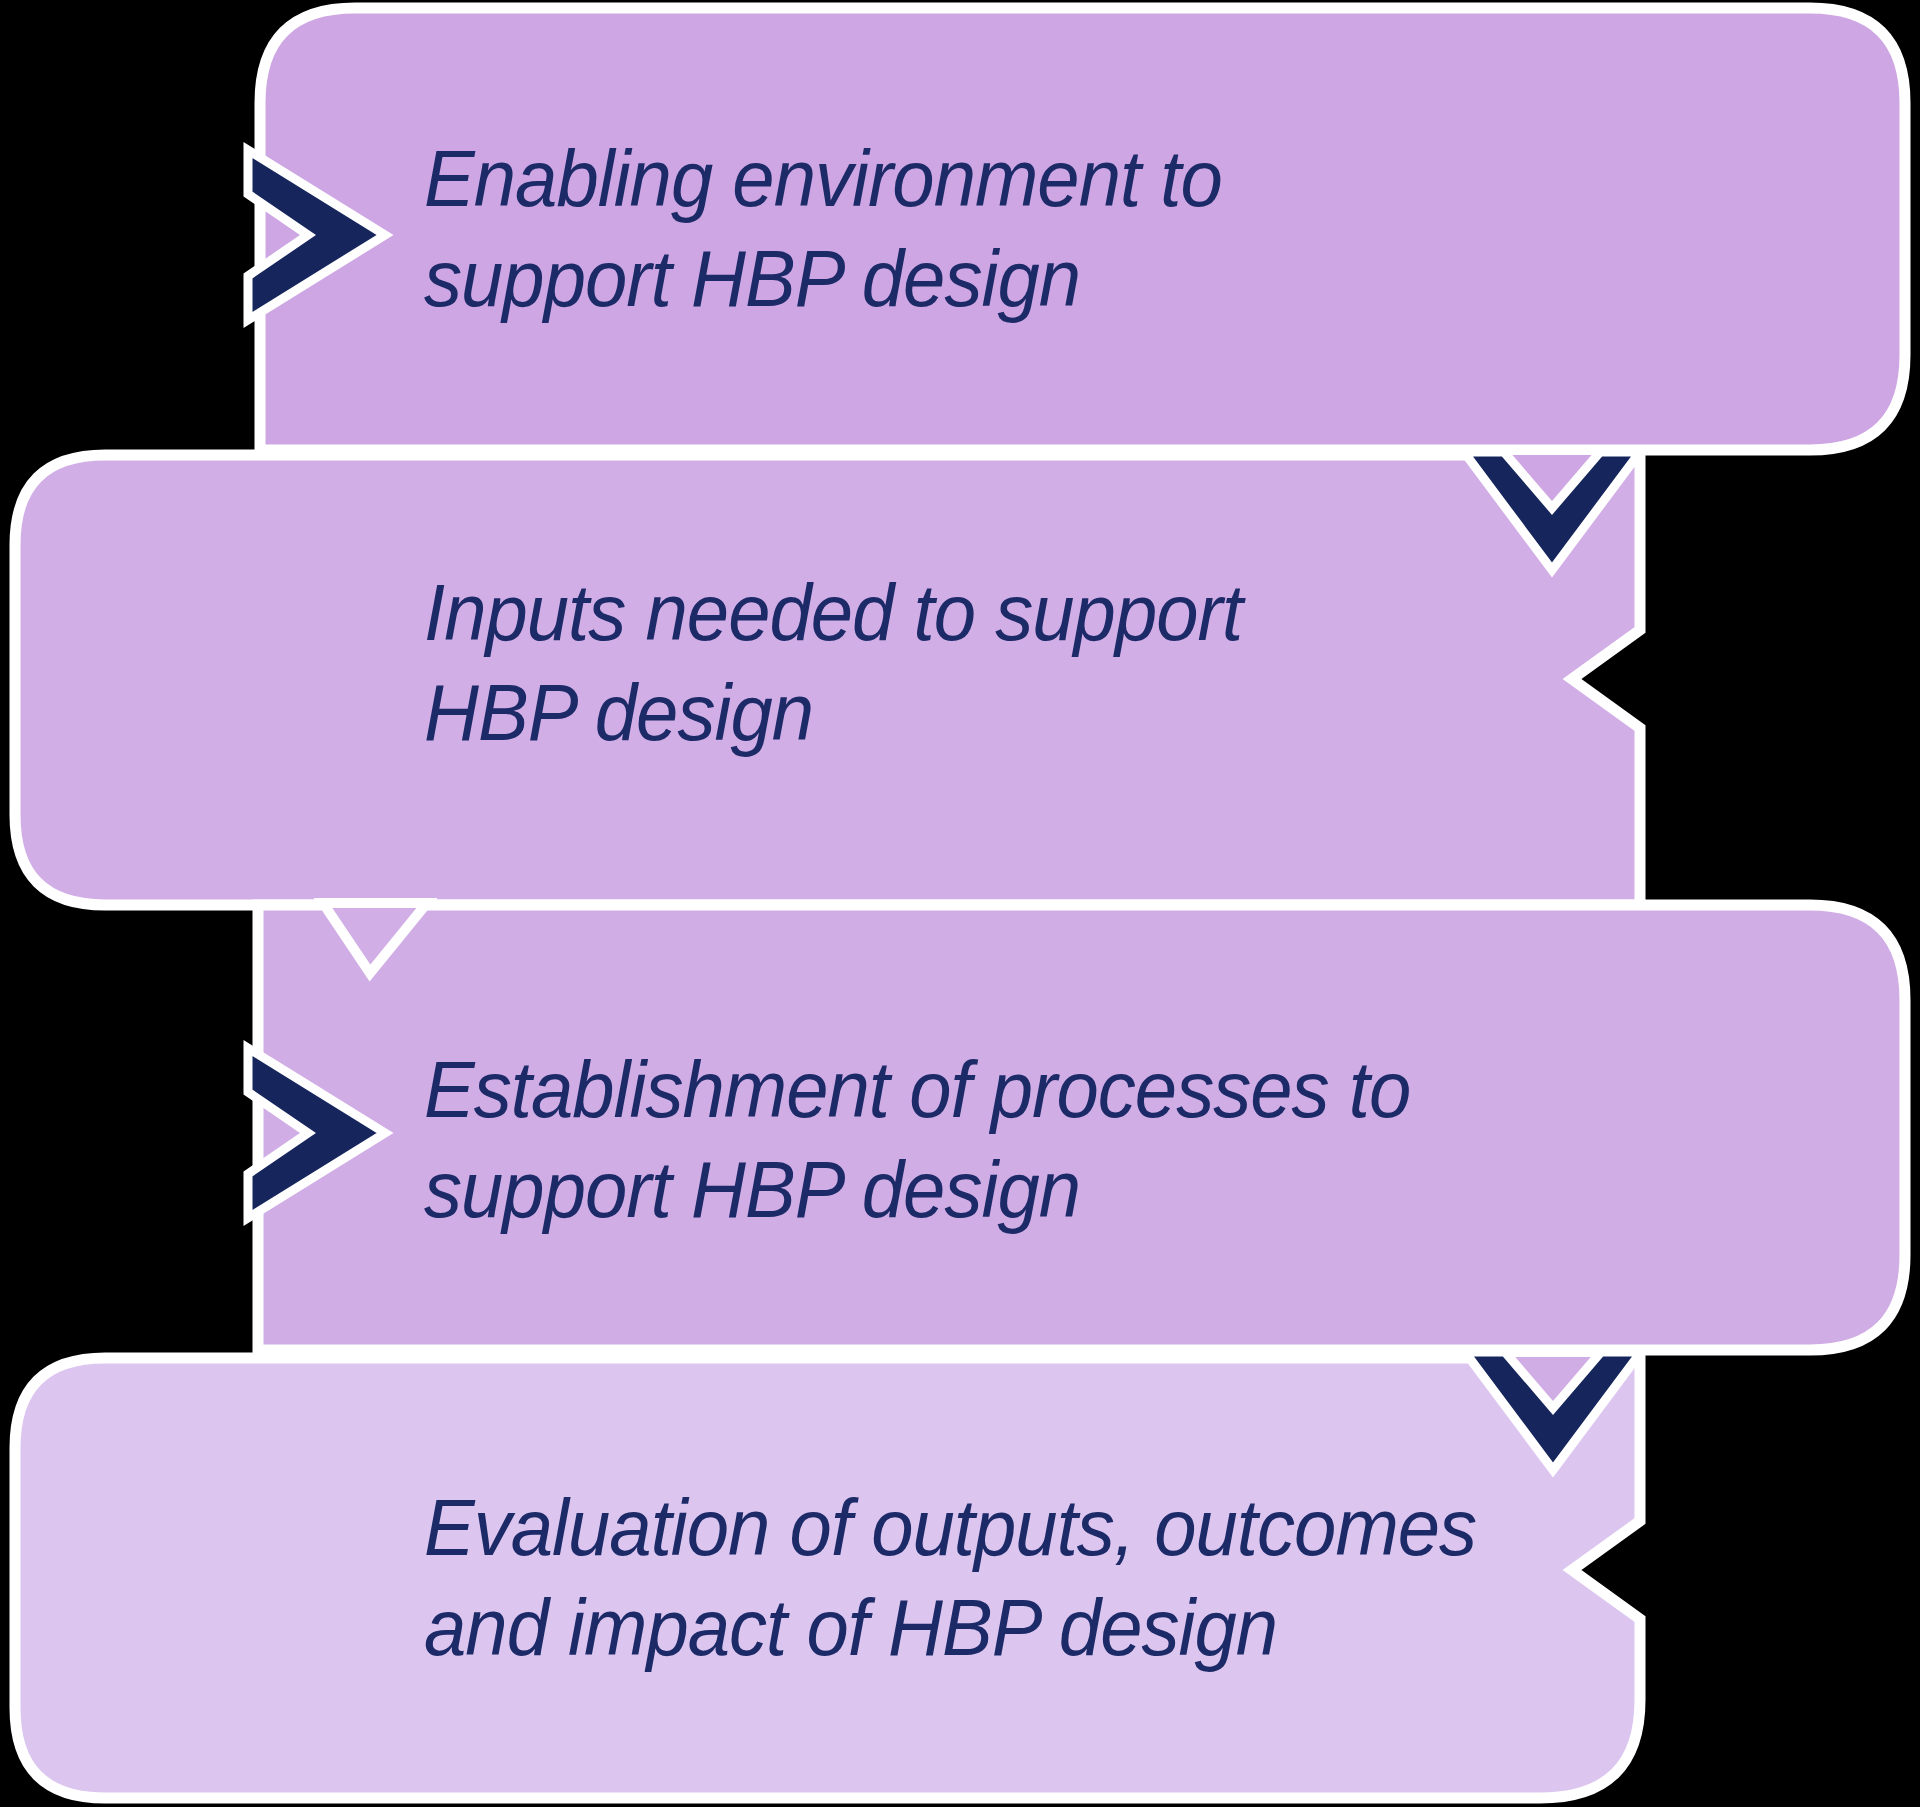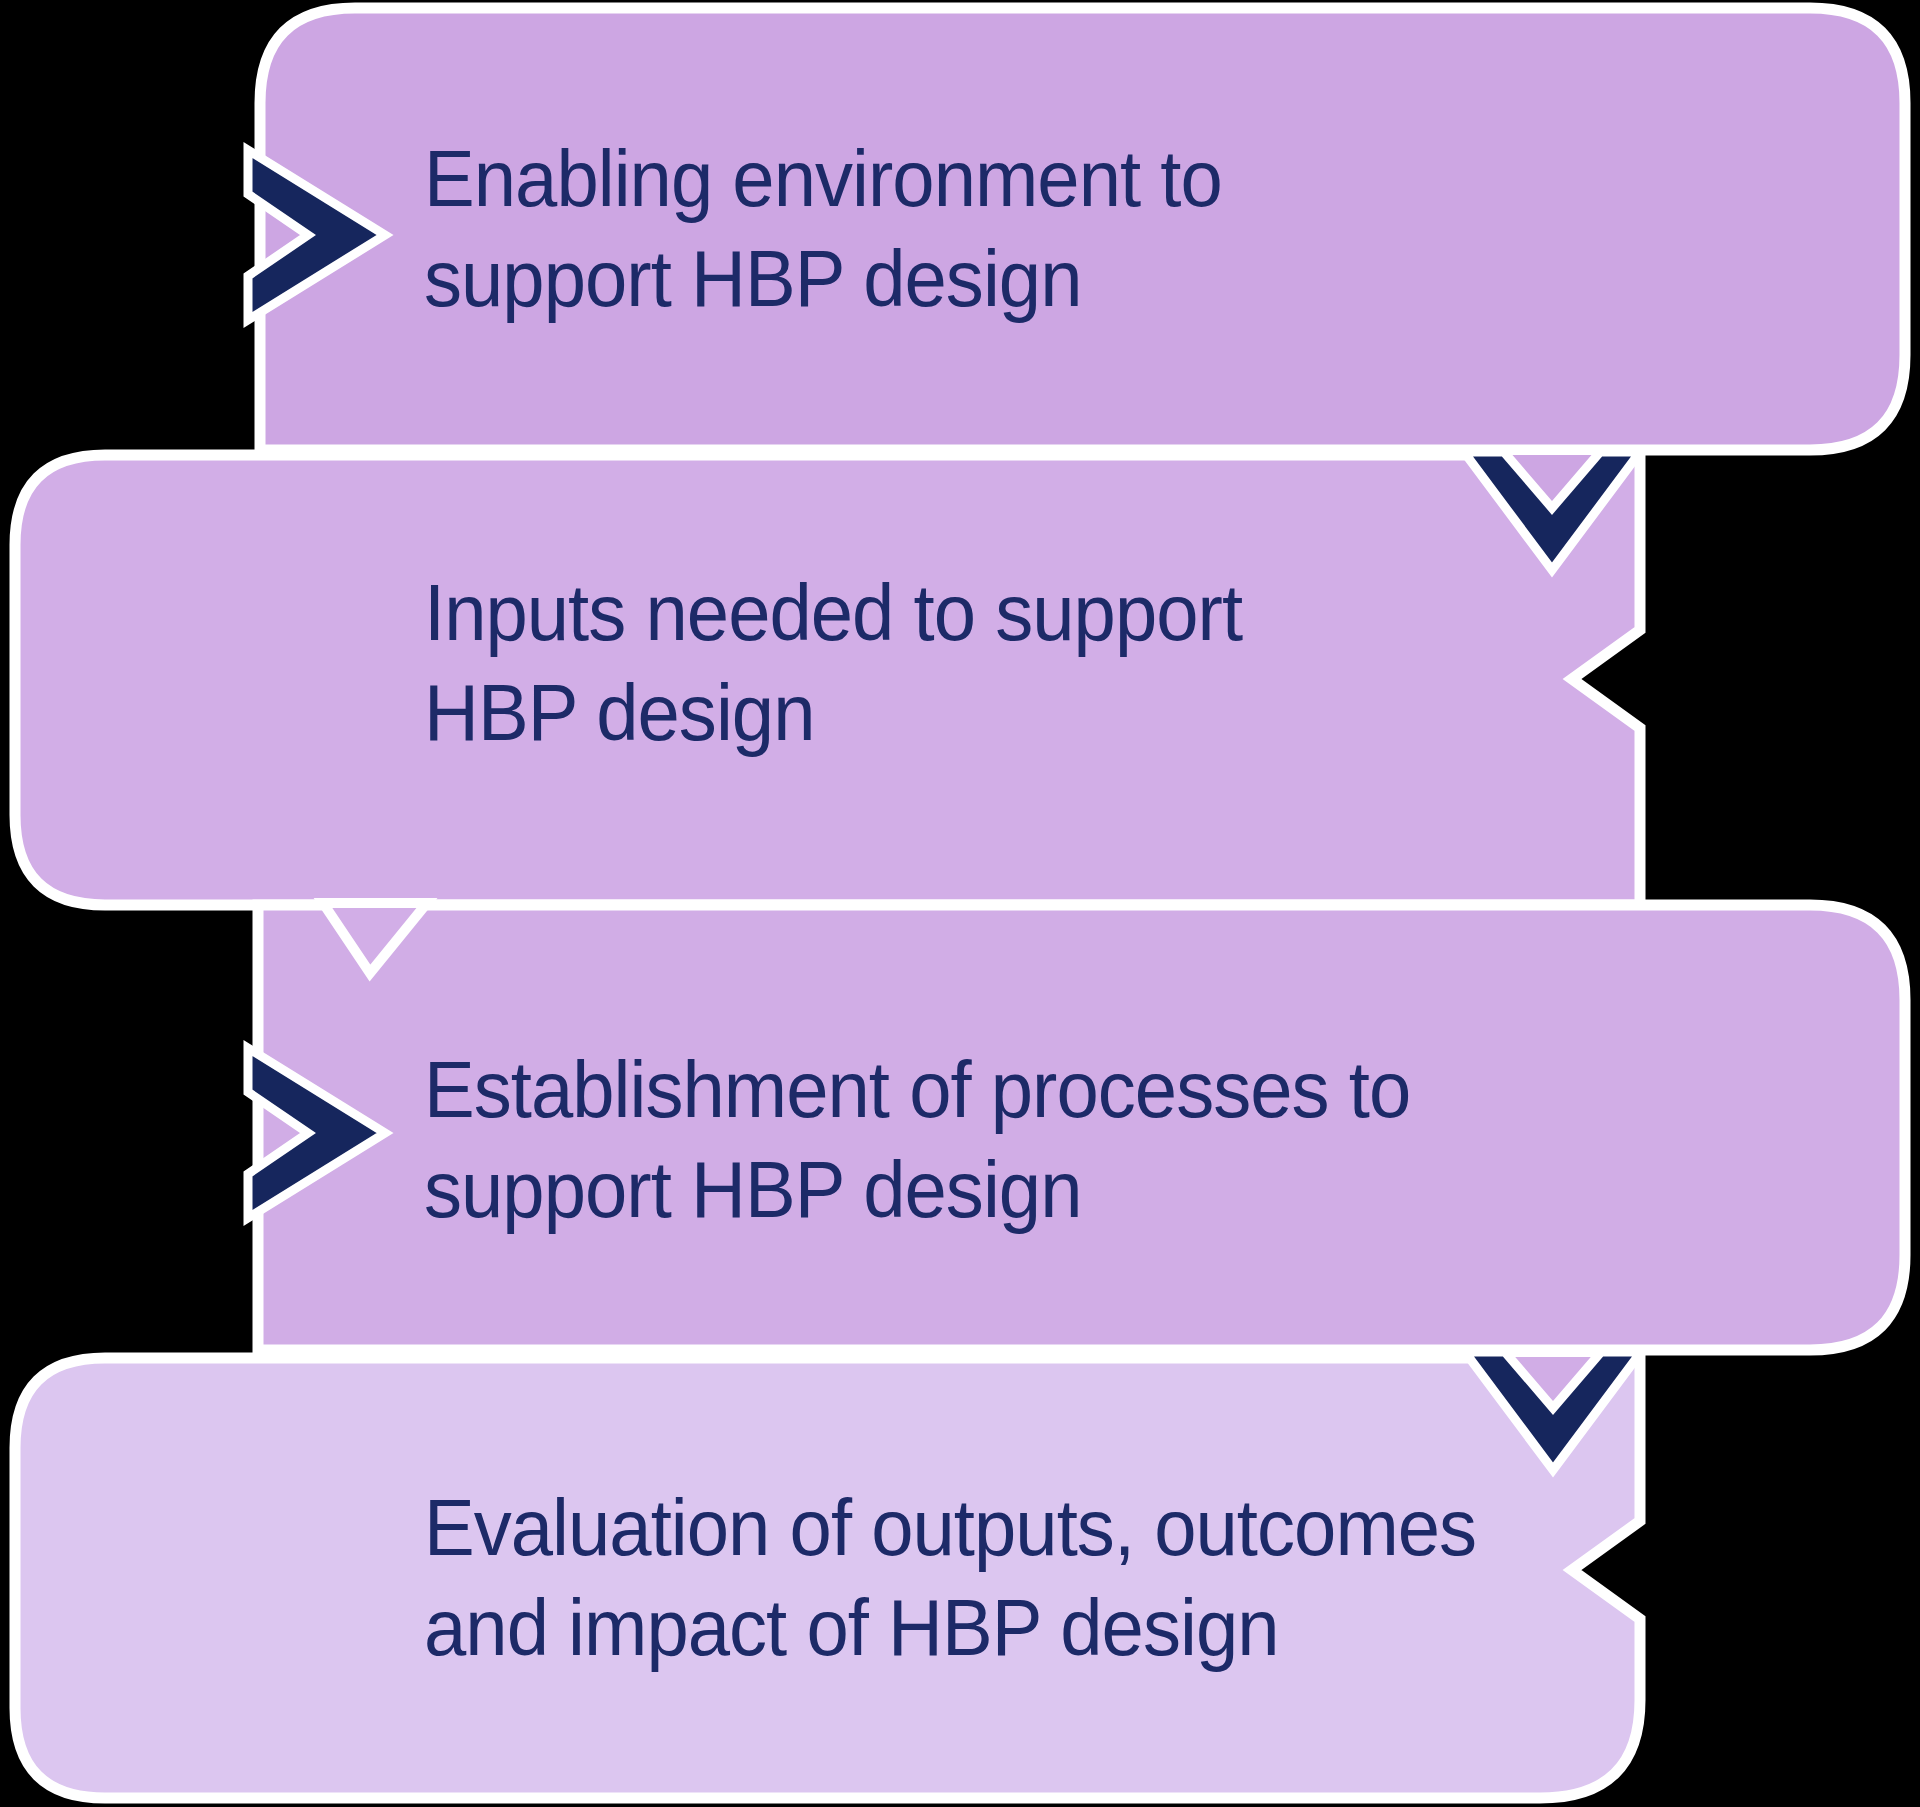--- a/index.html
+++ b/index.html
@@ -1,17 +1,17 @@
 <!DOCTYPE html>
 <html><head>
 <meta charset="utf-8">
 <style>
   html,body{margin:0;padding:0;background:#000;}
   .canvas{position:relative;width:1920px;height:1807px;background:#000;overflow:hidden;
-          font-family:"Liberation Sans", sans-serif;}
+          font-family:"Liberation Sans", sans-serif;font-style:italic;}
   .canvas svg{position:absolute;left:0;top:0;}
   .step-label{position:absolute;left:424px;color:#1d2a68;font-size:80px;line-height:100px;
               letter-spacing:-1px;white-space:nowrap;transform:scaleX(0.95);transform-origin:left top;}
   .step-label span{display:block;}
 </style>
 </head>
 <body>
 
 <div class="canvas">
   <svg width="1920" height="1807" viewBox="0 0 1920 1807">

